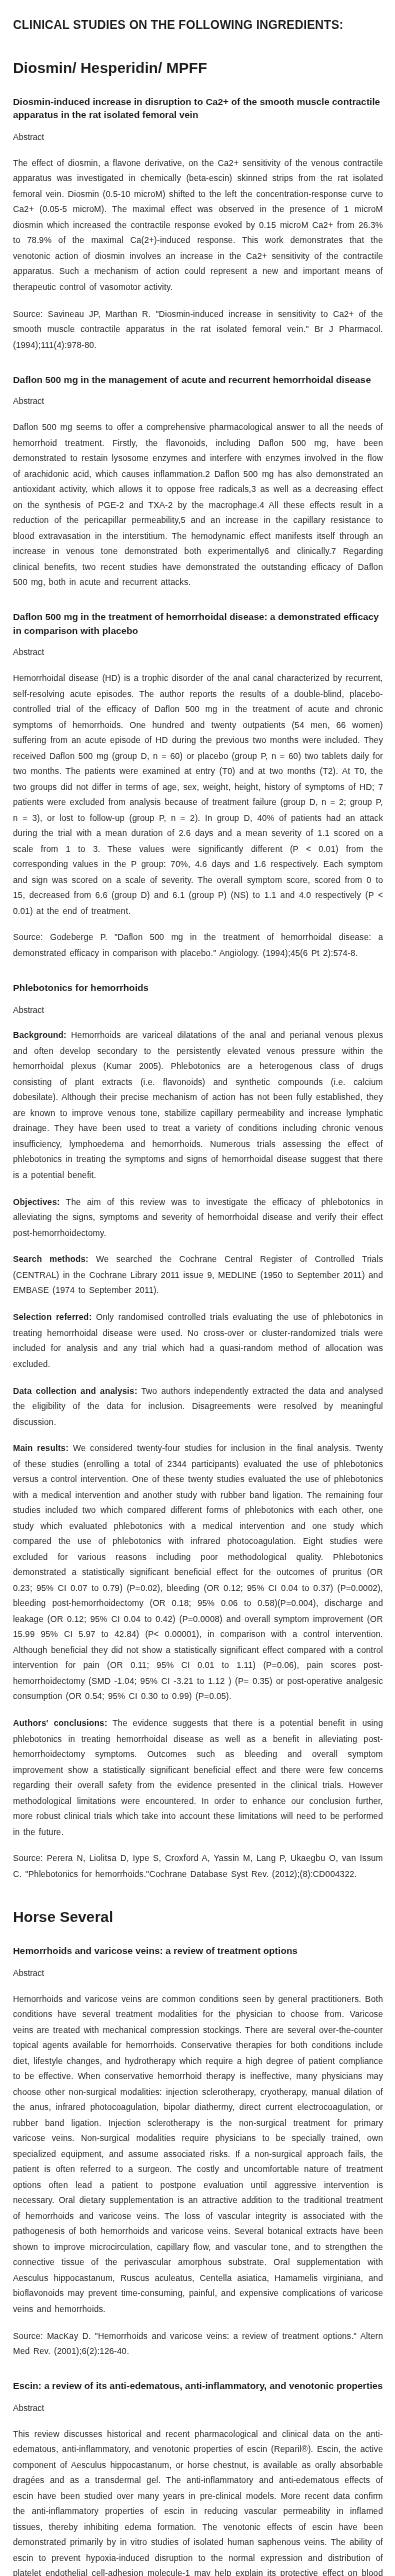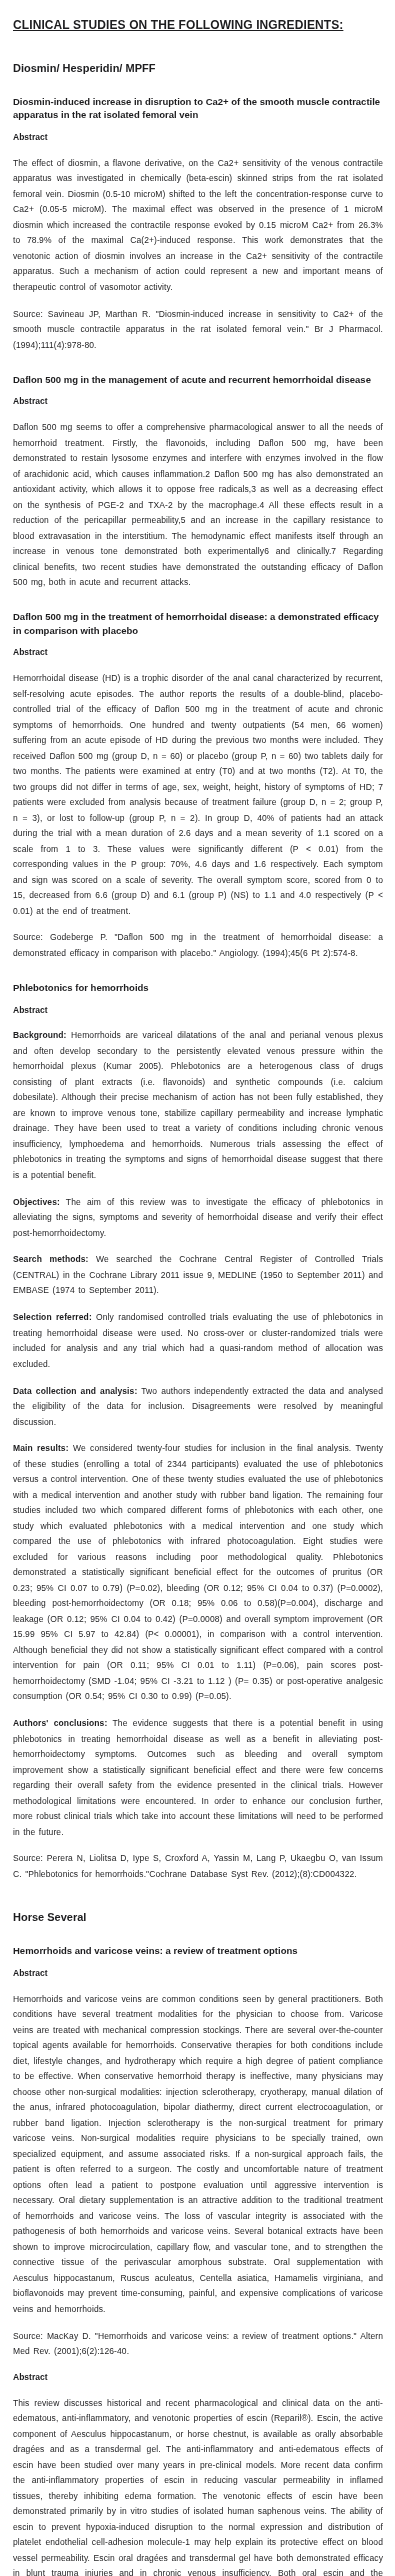--- a/index.html
+++ b/index.html
@@ -17,24 +17,23 @@
     box-sizing:border-box;
     padding:17.5px 13px 13.4px 13px;
     background:#ffffff;
   }
   h1{
     font-size:12px;
     line-height:15.5px;
     margin:0 0 25px 0;
     font-weight:bold;
     letter-spacing:0.1px;
-    text-decoration:underline;
   }
   h2{
-    font-size:11px;
+    font-size:15px;
     line-height:14.4px;
     margin:28px 0 12.4px 0;
     font-weight:bold;
   }
   h3{
     font-size:9.5px;
     line-height:13.4px;
     margin:19.6px 0 7.2px 0;
     font-weight:bold;
   }
@@ -42,21 +41,21 @@
     font-size:8.5px;
     line-height:15.5px;
     text-align:justify;
     margin:11.3px 0;
     word-spacing:1px;
     letter-spacing:0.1px;
   }
   p.abstract-label{
     font-size:8.5px;
     line-height:13.4px;
-    font-weight:bold;
+    font-weight:normal;
     margin:9.3px 0 3.1px 0;
   }
   .src-prefix{
     display:block;
     text-align:justify;
     text-align-last:justify;
   }
   .src-url{
     display:block;
     overflow-wrap:anywhere;
@@ -90,18 +89,19 @@
       <p class="body-par"><strong>Selection referred:</strong> Only randomised controlled trials evaluating the use of phlebotonics in treating hemorrhoidal disease were used. No cross-over or cluster-randomized trials were included for analysis and any trial which had a quasi-random method of allocation was excluded.</p>
       <p class="body-par"><strong>Data collection and analysis:</strong> Two authors independently extracted the data and analysed the eligibility of the data for inclusion. Disagreements were resolved by meaningful discussion.</p>
       <p class="body-par"><strong>Main results:</strong> We considered twenty-four studies for inclusion in the final analysis. Twenty of these studies (enrolling a total of 2344 participants) evaluated the use of phlebotonics versus a control intervention. One of these twenty studies evaluated the use of phlebotonics with a medical intervention and another study with rubber band ligation. The remaining four studies included two which compared different forms of phlebotonics with each other, one study which evaluated phlebotonics with a medical intervention and one study which compared the use of phlebotonics with infrared photocoagulation. Eight studies were excluded for various reasons including poor methodological quality. Phlebotonics demonstrated a statistically significant beneficial effect for the outcomes of pruritus (OR 0.23; 95% CI 0.07 to 0.79) (P=0.02), bleeding (OR 0.12; 95% CI 0.04 to 0.37) (P=0.0002), bleeding post-hemorrhoidectomy (OR 0.18; 95% 0.06 to 0.58)(P=0.004), discharge and leakage (OR 0.12; 95% CI 0.04 to 0.42) (P=0.0008) and overall symptom improvement (OR 15.99 95% CI 5.97 to 42.84) (P&lt; 0.00001), in comparison with a control intervention. Although beneficial they did not show a statistically significant effect compared with a control intervention for pain (OR 0.11; 95% CI 0.01 to 1.11) (P=0.06), pain scores post-hemorrhoidectomy (SMD -1.04; 95% CI -3.21 to 1.12 ) (P= 0.35) or post-operative analgesic consumption (OR 0.54; 95% CI 0.30 to 0.99) (P=0.05).</p>
       <p class="body-par"><strong>Authors' conclusions:</strong> The evidence suggests that there is a potential benefit in using phlebotonics in treating hemorrhoidal disease as well as a benefit in alleviating post-hemorrhoidectomy symptoms. Outcomes such as bleeding and overall symptom improvement show a statistically significant beneficial effect and there were few concerns regarding their overall safety from the evidence presented in the clinical trials. However methodological limitations were encountered. In order to enhance our conclusion further, more robust clinical trials which take into account these limitations will need to be performed in the future.</p>
       <p class="body-par">Source: Perera N, Liolitsa D, Iype S, Croxford A, Yassin M, Lang P, Ukaegbu O, van Issum C. "Phlebotonics for hemorrhoids."Cochrane Database Syst Rev. (2012);(8):CD004322.</p>
       <h2>Horse Several</h2>
       <h3>Hemorrhoids and varicose veins: a review of treatment options</h3>
       <p class="abstract-label">Abstract</p>
       <p class="body-par">Hemorrhoids and varicose veins are common conditions seen by general practitioners. Both conditions have several treatment modalities for the physician to choose from. Varicose veins are treated with mechanical compression stockings. There are several over-the-counter topical agents available for hemorrhoids. Conservative therapies for both conditions include diet, lifestyle changes, and hydrotherapy which require a high degree of patient compliance to be effective. When conservative hemorrhoid therapy is ineffective, many physicians may choose other non-surgical modalities: injection sclerotherapy, cryotherapy, manual dilation of the anus, infrared photocoagulation, bipolar diathermy, direct current electrocoagulation, or rubber band ligation. Injection sclerotherapy is the non-surgical treatment for primary varicose veins. Non-surgical modalities require physicians to be specially trained, own specialized equipment, and assume associated risks. If a non-surgical approach fails, the patient is often referred to a surgeon. The costly and uncomfortable nature of treatment options often lead a patient to postpone evaluation until aggressive intervention is necessary. Oral dietary supplementation is an attractive addition to the traditional treatment of hemorrhoids and varicose veins. The loss of vascular integrity is associated with the pathogenesis of both hemorrhoids and varicose veins. Several botanical extracts have been shown to improve microcirculation, capillary flow, and vascular tone, and to strengthen the connective tissue of the perivascular amorphous substrate. Oral supplementation with Aesculus hippocastanum, Ruscus aculeatus, Centella asiatica, Hamamelis virginiana, and bioflavonoids may prevent time-consuming, painful, and expensive complications of varicose veins and hemorrhoids.</p>
       <p class="body-par">Source: MacKay D. "Hemorrhoids and varicose veins: a review of treatment options." Altern Med Rev. (2001);6(2):126-40.</p>
+      <h3>Escin: a review of its anti-edematous, anti-inflammatory, and venotonic properties</h3>
       <p class="abstract-label">Abstract</p>
       <p class="body-par">This review discusses historical and recent pharmacological and clinical data on the anti-edematous, anti-inflammatory, and venotonic properties of escin (Reparil®). Escin, the active component of Aesculus hippocastanum, or horse chestnut, is available as orally absorbable dragées and as a transdermal gel. The anti-inflammatory and anti-edematous effects of escin have been studied over many years in pre-clinical models. More recent data confirm the anti-inflammatory properties of escin in reducing vascular permeability in inflamed tissues, thereby inhibiting edema formation. The venotonic effects of escin have been demonstrated primarily by in vitro studies of isolated human saphenous veins. The ability of escin to prevent hypoxia-induced disruption to the normal expression and distribution of platelet endothelial cell-adhesion molecule-1 may help explain its protective effect on blood vessel permeability. Escin oral dragées and transdermal gel have both demonstrated efficacy in blunt trauma injuries and in chronic venous insufficiency. Both oral escin and the transdermal gel are well tolerated.</p>
     </div>
 
 </main>
 
 
 </body></html>

